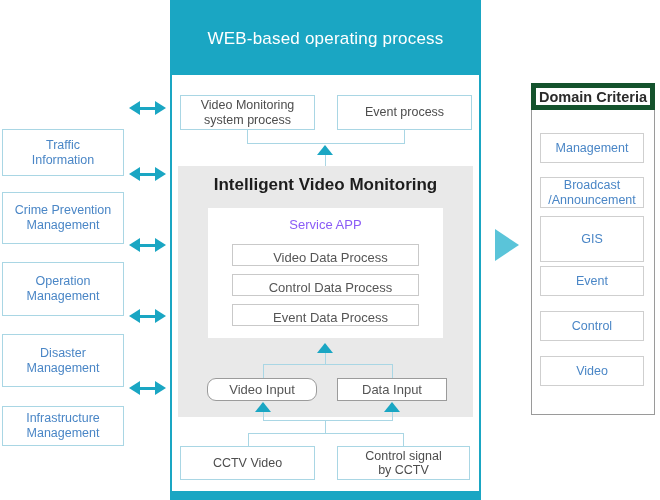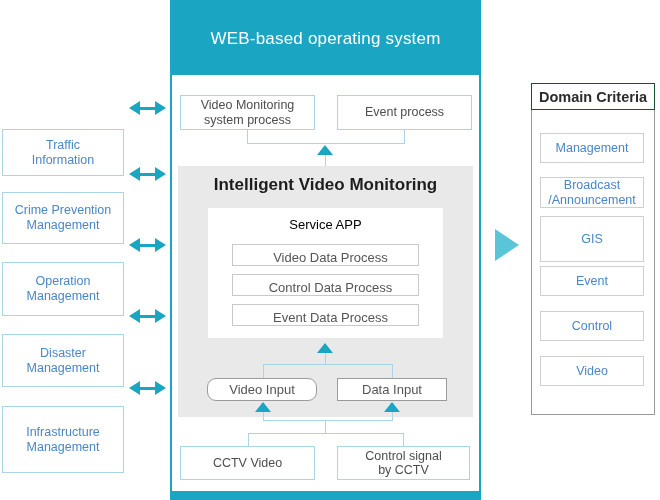--- a/index.html
+++ b/index.html
@@ -31,38 +31,38 @@
   .proc-top,.cctv-box{
     position:absolute;background:#fff;border:1px solid #a9d6e4;box-sizing:border-box;
     display:flex;flex-direction:column;align-items:center;justify-content:center;
     color:#4d4d4d;font-size:12.5px;line-height:1.15;text-align:center;
   }
   .cline{position:absolute;background:#a9d6e4;}
   .up-arrow{position:absolute;width:0;height:0;border-left:8px solid transparent;border-right:8px solid transparent;border-bottom:10px solid #1aa6c3;}
   .gray-box{position:absolute;left:6px;top:164px;width:295px;height:251px;background:#e9e9e9;}
   .gray-title{position:absolute;left:0;right:0;top:9px;text-align:center;color:#1d1d1d;font-size:17px;font-weight:600;}
   .white-box{position:absolute;left:30px;top:42px;width:235px;height:130px;background:#fff;}
-  .svc-label{position:absolute;left:0;right:0;top:9px;text-align:center;color:#000000;font-size:13px;}
+  .svc-label{position:absolute;left:0;right:0;top:9px;text-align:center;color:#8b5cf6;font-size:13px;}
   .proc-box{
     position:absolute;left:24px;width:187px;height:22px;background:#fff;
     border:1px solid #c9c9c9;box-sizing:border-box;
     display:flex;align-items:flex-end;justify-content:center;color:#555;font-size:13px;padding-left:10px;
   }
   .input-box{
     position:absolute;top:376px;width:110px;height:23px;background:#fff;
     border:1px solid #9b9b9b;box-sizing:border-box;
     display:flex;align-items:center;justify-content:center;color:#555;font-size:13px;
   }
   .bottom-bar{position:absolute;left:0;right:0;bottom:0;height:7px;background:#1aa6c3;}
   
   .big-tri{position:absolute;left:495px;top:229px;width:0;height:0;
     border-top:16px solid transparent;border-bottom:16px solid transparent;border-left:24px solid #5ac4d9;}
   .rp-title{
     position:absolute;left:531px;top:83px;width:124px;height:27px;
-    border:1px solid #14532d;box-sizing:border-box;background:#fff;
+    border:5px solid #14532d;box-sizing:border-box;background:#fff;
     display:flex;align-items:center;justify-content:center;
     color:#2b2b2b;font-size:14.5px;font-weight:600;
   }
   .rp-body{position:absolute;left:531px;top:109px;width:124px;height:306px;border:1px solid #9a9a9a;box-sizing:border-box;background:#fff;}
   .rp-item{
     position:absolute;left:540px;width:104px;background:#fff;
     border:1px solid #cfcfcf;box-sizing:border-box;
     display:flex;flex-direction:column;align-items:center;justify-content:center;
     color:#4a86c6;font-size:12.5px;line-height:1.15;text-align:center;
   }
@@ -81,21 +81,21 @@
     <span>Management</span>
   </div>
   <div class="left-box" style="top:218px;height:54px;">
     <span>Operation</span>
     <span>Management</span>
   </div>
   <div class="left-box" style="top:290px;height:53px;">
     <span>Disaster</span>
     <span>Management</span>
   </div>
-  <div class="left-box" style="top:362px;height:67px;">
+  <div class="left-box" style="top:362px;height:40px;">
     <span>Infrastructure</span>
     <span>Management</span>
   </div>
 
   <div class="darrow" style="top:101px;">
       <span class="tl"></span>
       <span class="bar"></span>
       <span class="tr"></span>
     </div>
   <div class="darrow" style="top:167px;">
@@ -114,21 +114,21 @@
       <span class="tr"></span>
     </div>
   <div class="darrow" style="top:381px;">
       <span class="tl"></span>
       <span class="bar"></span>
       <span class="tr"></span>
     </div>
 
   <div class="center-box">
     <div class="center-header">
-      <span>WEB-based operating system</span>
+      <span>WEB-based operating process</span>
     </div>
 
     <div class="proc-top" style="left:8px;top:93px;width:135px;height:35px;">
       <span>Video Monitoring</span>
       <span>system process</span>
     </div>
     <div class="proc-top" style="left:165px;top:93px;width:135px;height:35px;">
       <span>Event process</span>
     </div>
 

